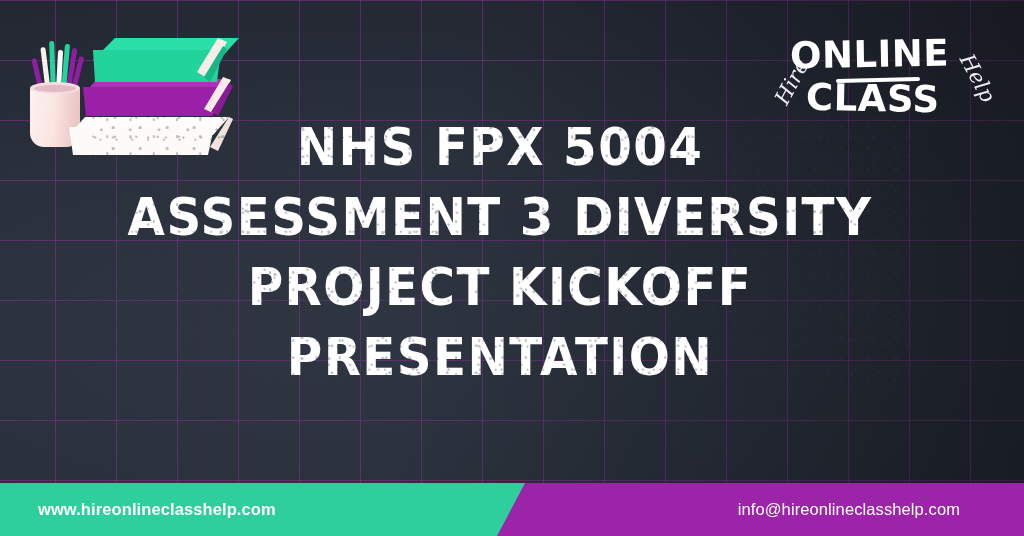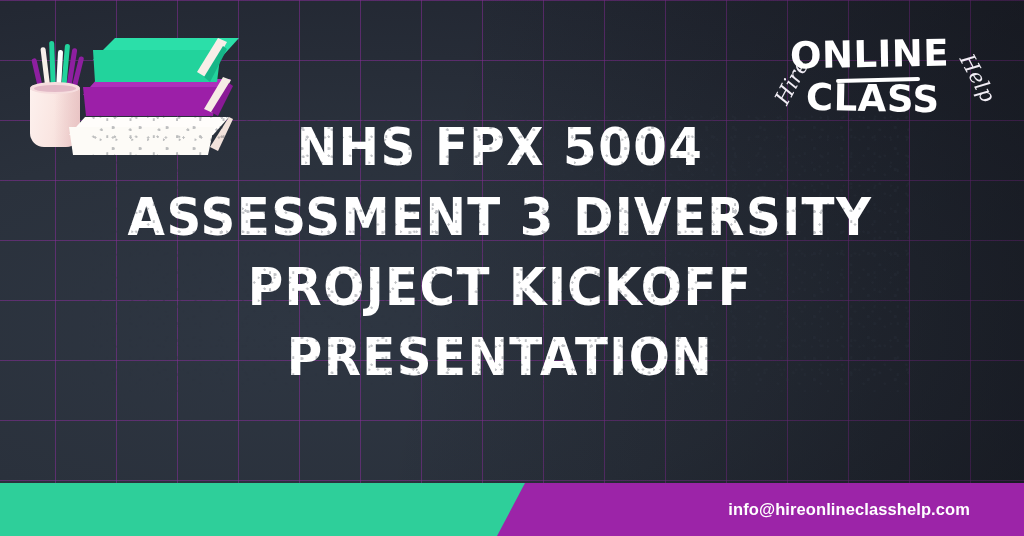--- a/index.html
+++ b/index.html
@@ -142,23 +142,23 @@
     background:#9c24a8;
     clip-path:polygon(525px 0, 1024px 0, 1024px 53px, 497px 53px);
   }
   .f-url{
     position:absolute; left:38px; top:0; height:53px;
     display:flex; align-items:center;
     color:#ffffff; font-weight:bold; font-size:16.5px;
     letter-spacing:.1px;
   }
   .f-mail{
-    position:absolute; right:54px; top:0; height:53px;
+    position:absolute; right:64px; top:0; height:53px;
     display:flex; align-items:center;
-    color:#ffffff; font-weight:bold; font-size:16.5px;
+    color:#ffffff; font-weight:normal; font-size:16.5px;
     letter-spacing:.1px;
   }
 </style>
 </head>
 <body>
 
 <div id="banner">
 
   <div class="bg-base"></div>
   <div class="bg-grid"></div>
@@ -222,16 +222,17 @@
     <span class="ln">NHS FPX 5004</span>
     <span class="ln">Assessment 3 Diversity</span>
     <span class="ln">Project Kickoff</span>
     <span class="ln">Presentation</span>
     <span class="grit"></span>
   </div>
 
   <div class="footer">
     <div class="f-teal"></div>
     <div class="f-purple"></div>
+    <div class="f-url">www.hireonlineclasshelp.com</div>
     <div class="f-mail">info@hireonlineclasshelp.com</div>
   </div>
 
 </div>
 
 </body></html>

